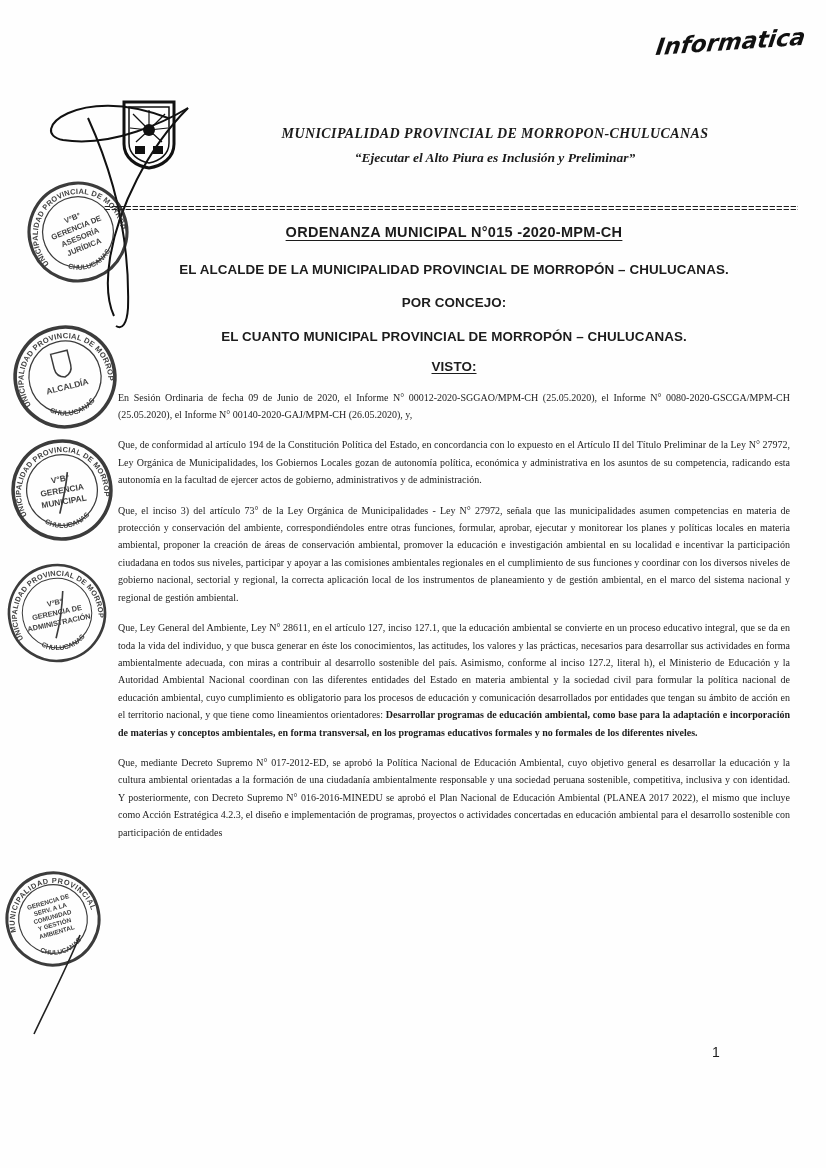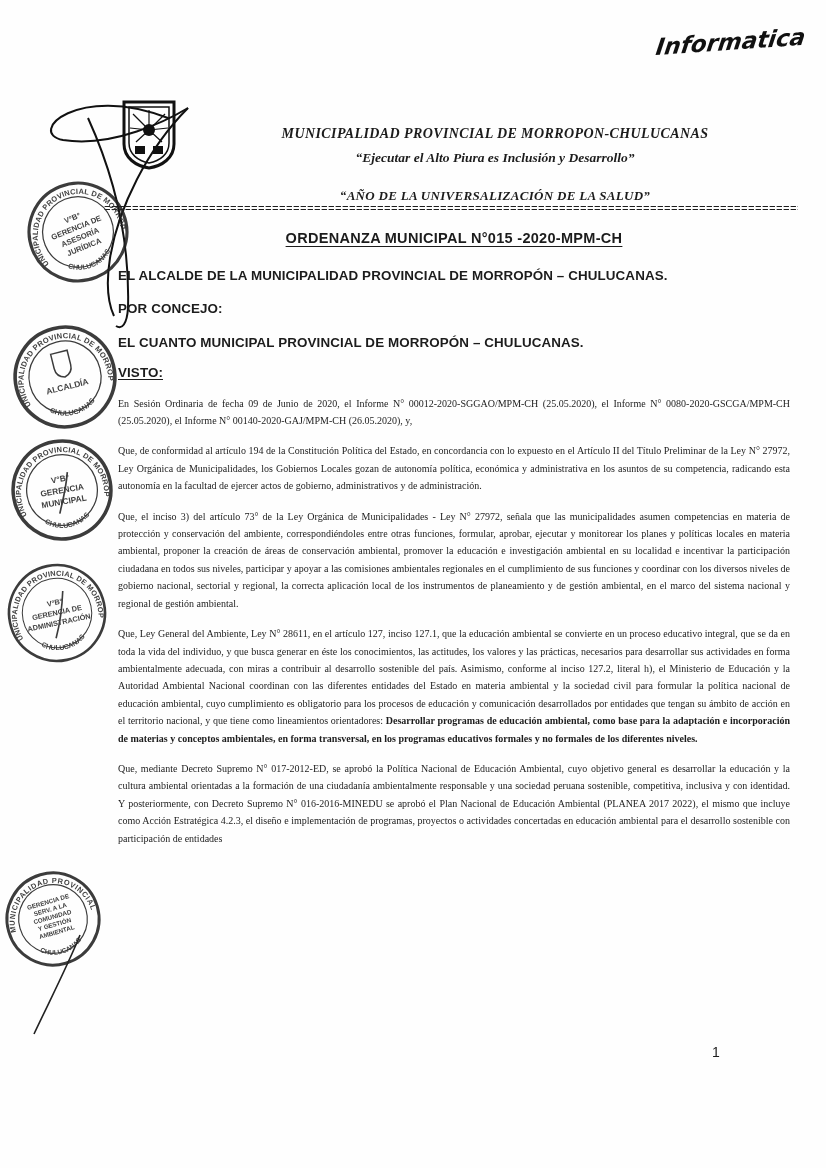--- a/index.html
+++ b/index.html
@@ -32,25 +32,24 @@
     font-size:11px;letter-spacing:.4px;white-space:nowrap;overflow:hidden;
     color:#1c1c1c;
   }
   
   .docbody{position:absolute;left:118px;top:224px;width:672px;}
   .doc-title{
     text-align:center;font-size:14.5px;font-weight:bold;
     text-decoration:underline;text-underline-offset:3px;
     letter-spacing:.3px;margin-bottom:21px;
     font-family:"Liberation Sans","DejaVu Sans",sans-serif;
-    margin-top:6px;
   }
   .dateline{font-size:13.5px;margin-bottom:15px;margin-left:-6px;}
   .docbody p{margin:0 0 13px 0;font-size:10px;line-height:17.4px;}
-  p.bld{font-weight:bold;font-size:13.4px;font-family:"Liberation Sans","DejaVu Sans",sans-serif;letter-spacing:.1px;}
+  p.bld{font-weight:bold;font-size:13.4px;font-family:"Liberation Sans","DejaVu Sans",sans-serif;letter-spacing:.1px;text-align:center;}
   p.und{text-decoration:underline;text-underline-offset:2px;}
   p.just{text-align:justify;}
   .boldrun{font-weight:bold;}
   .gap-lg{margin-bottom:16px !important;}
   
   .stamp{position:absolute;opacity:.88;pointer-events:none;}
   .stamp svg text{fill:#262626;}
   .pagenum{position:absolute;left:712px;top:1044px;font-size:14px;font-family:"Liberation Sans",sans-serif;}
   .sig{position:absolute;pointer-events:none;}
 </style>
@@ -81,22 +80,21 @@
         <line x1="33" y1="32" x2="46" y2="44"></line>
       </g>
       <circle cx="33" cy="32" r="6" fill="#111"></circle>
       <rect x="19" y="48" width="10" height="8" fill="#111"></rect>
       <rect x="37" y="48" width="10" height="8" fill="#111"></rect>
     </svg>
   </div>
 
   <div class="letterhead">
     <div class="h-title">MUNICIPALIDAD PROVINCIAL DE MORROPON-CHULUCANAS</div>
-    <div class="h-slogan">“Ejecutar el Alto Piura es Inclusión y Desarrollo”</div>
-    <div class="h-motto">“AÑO DE LA UNIVERSALIZACIÓN DE LA SALUD”</div>
+    <div class="h-slogan">“Ejecutar el Alto Piura es Inclusión y Preliminar”</div>
   </div>
   <div class="h-divider">==============================================================================================================</div>
 
   <div class="docbody">
     <div class="doc-title">ORDENANZA MUNICIPAL N°015 -2020-MPM-CH</div>
     <p class="bld gap-lg">EL ALCALDE DE LA MUNICIPALIDAD PROVINCIAL DE MORROPÓN – CHULUCANAS.</p>
     <p class="bld gap-lg">POR CONCEJO:</p>
     <p class="bld">EL CUANTO MUNICIPAL PROVINCIAL DE MORROPÓN – CHULUCANAS.</p>
     <p class="bld und">VISTO:</p>
     <p class="just">En Sesión Ordinaria de fecha 09 de Junio de 2020, el Informe N° 00012-2020-SGGAO/MPM-CH (25.05.2020), el Informe N° 0080-2020-GSCGA/MPM-CH (25.05.2020), el Informe N° 00140-2020-GAJ/MPM-CH (26.05.2020), y,</p>

